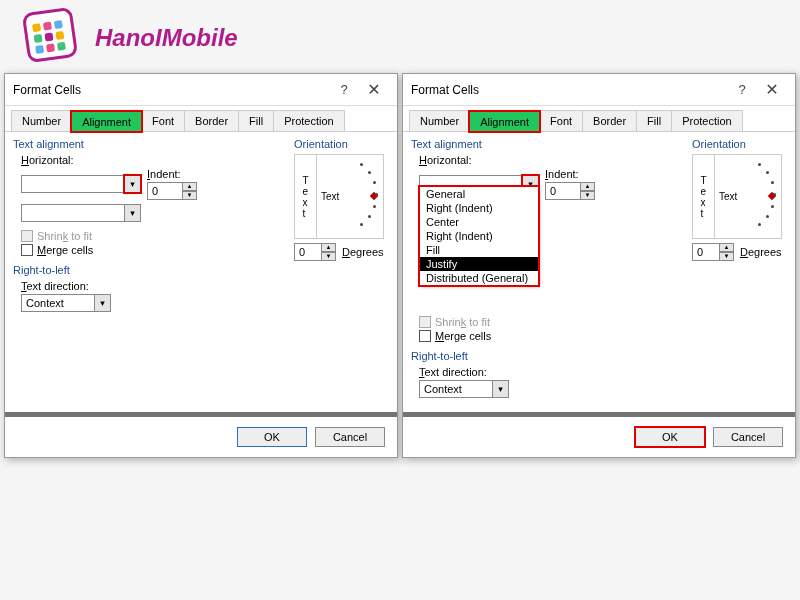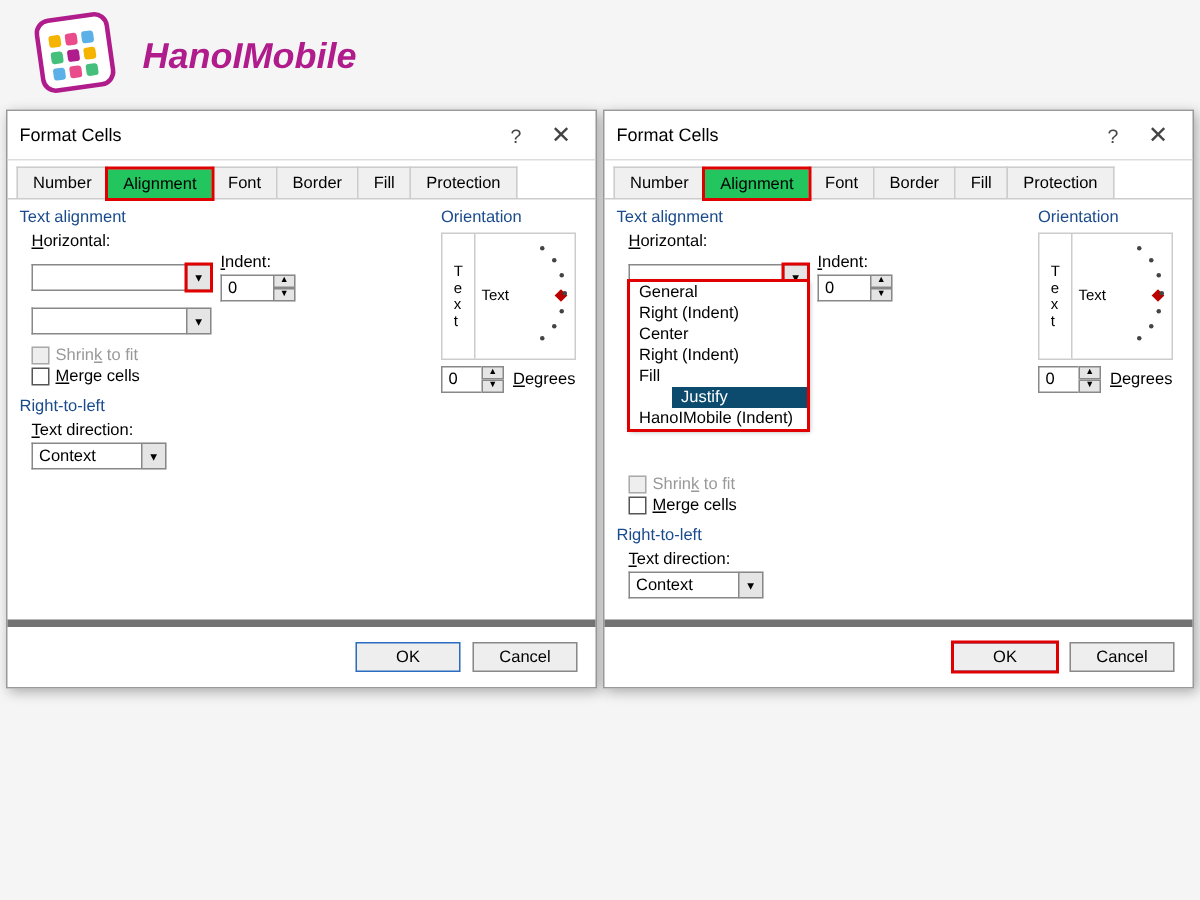--- a/index.html
+++ b/index.html
@@ -45,21 +45,21 @@
   .ori-vert { width: 22px; border-right: 1px solid #ccc; display: flex; flex-direction: column; align-items: center; justify-content: center; line-height: 11px; font-size: 10px; }
   .ori-dial { flex: 1; position: relative; display: flex; align-items: center; }
   .ori-label { font-size: 10px; margin-left: 4px; }
   .dot { width: 3px; height: 3px; background: #444; border-radius: 50%; position: absolute; }
   .diamond { width: 6px; height: 6px; background: #b00; transform: rotate(45deg); position: absolute; }
   .footer { display: flex; justify-content: flex-end; gap: 8px; padding: 10px 12px; border-top: 5px solid #737373; }
   .btn { min-width: 70px; padding: 3px 12px; border: 1px solid #888; background: #eee; cursor: pointer; text-align: center; }
   .btn.primary { border-color: #2a6cc0; }
   .dropdown-list { position: absolute; border: 1px solid #666; background: #fff; z-index: 5; width: 120px; box-shadow: 1px 1px 3px rgba(0,0,0,.3); }
   .dd-item { padding: 1px 6px; cursor: pointer; font-size: 11px; }
-  .dd-item.sel { background: #0c4a6e; color: #fff; margin-left: 28px; }
+  .dd-item.sel { background: #000000; color: #fff; }
 </style>
 </head>
 <body>
 
 <div class="logo-area">
   <div class="logo-icon">
     <div class="logo-back"></div>
     <div class="logo-squares">
       <div class="sq" style="background:#f4b400"></div>
         <div class="sq" style="background:#e94b8b"></div>
@@ -220,21 +220,21 @@
               </div>
             </div>
           </div>
           <div class="dropdown-list hl-red" style="left:16px;top:54px">
             <div class="dd-item">General</div>
             <div class="dd-item">Right (Indent)</div>
             <div class="dd-item">Center</div>
             <div class="dd-item">Right (Indent)</div>
             <div class="dd-item">Fill</div>
             <div class="dd-item sel">Justify</div>
-            <div class="dd-item">HanoIMobile (Indent)</div>
+            <div class="dd-item">Distributed (General)</div>
           </div>
         </div>
         <div style="height:110px"></div>
         <div class="cb-row disabled">
           <span class="cbx disabled"></span>
           <span>Shrin<span class="underline">k</span> to fit</span>
         </div>
         <div class="cb-row">
           <span class="cbx"></span>
           <span><span class="underline">M</span>erge cells</span>

